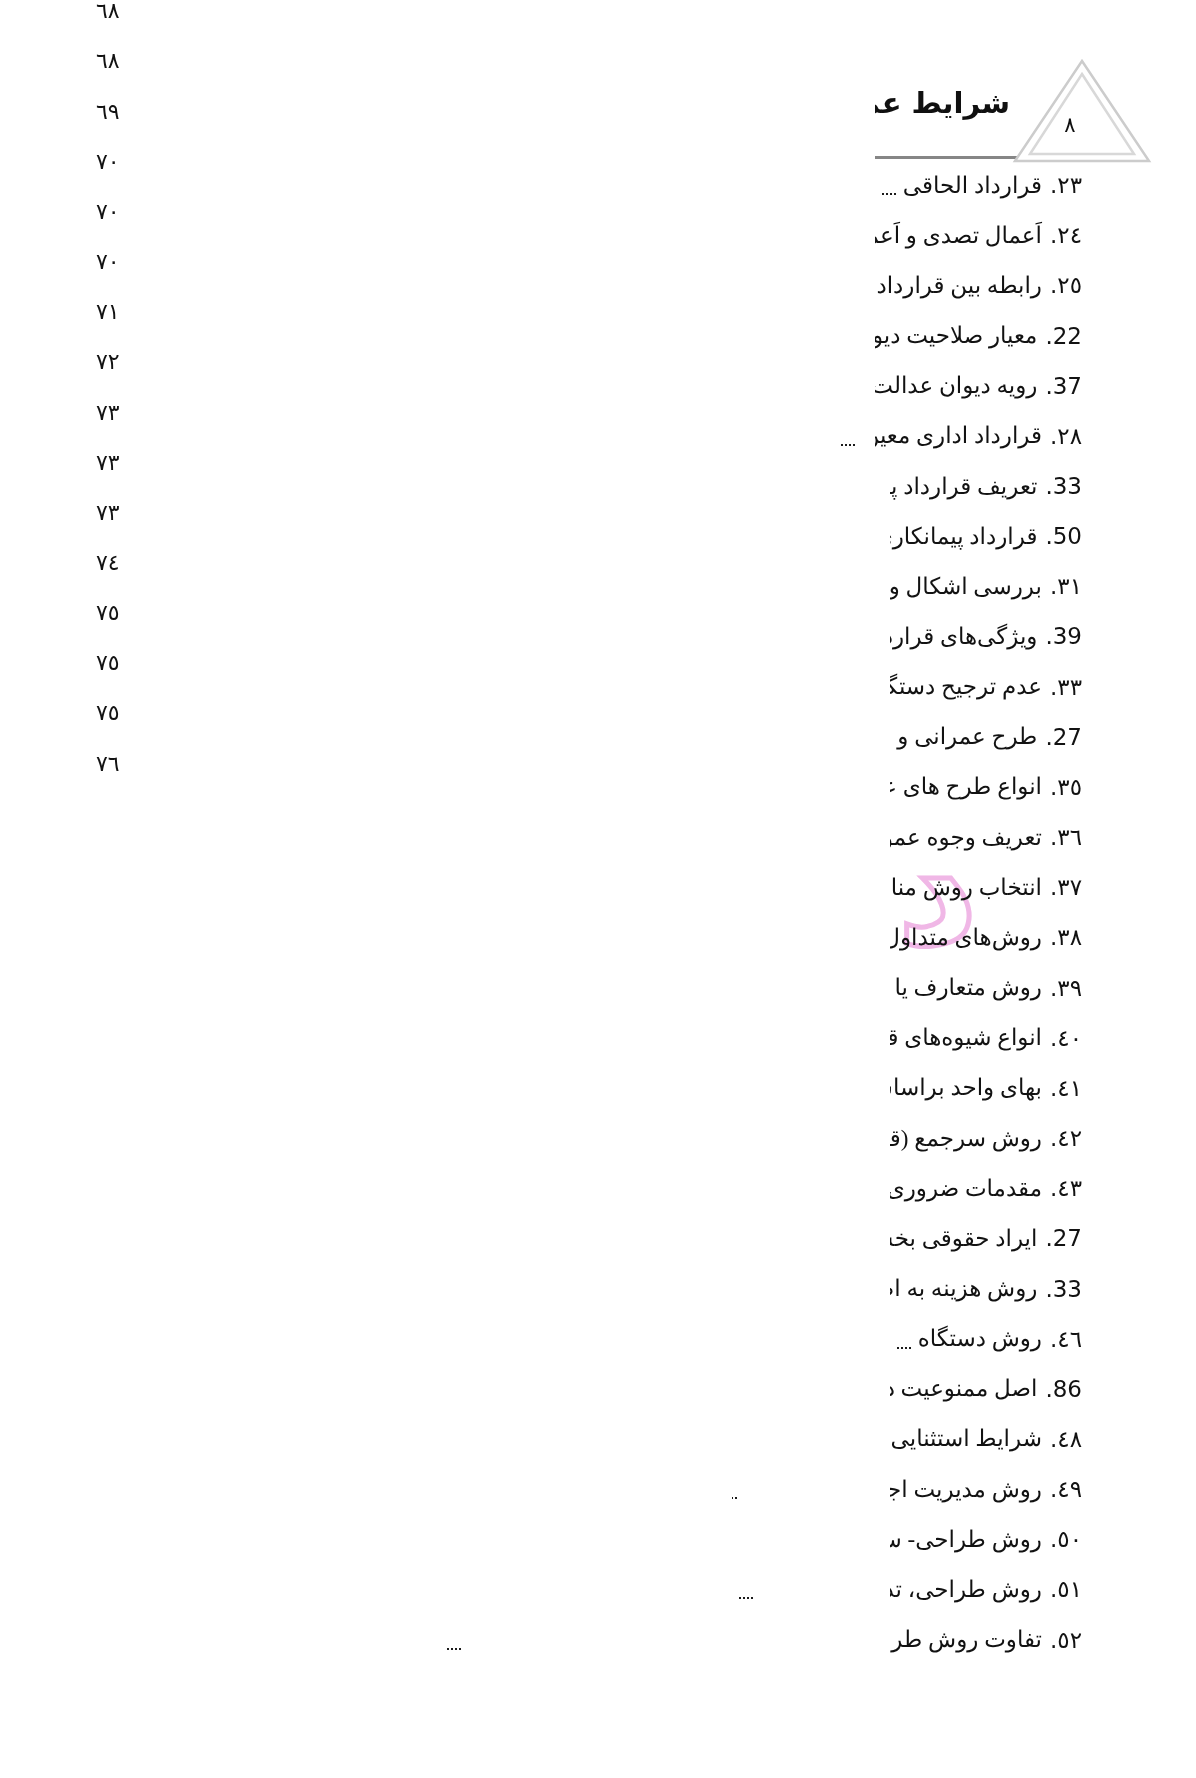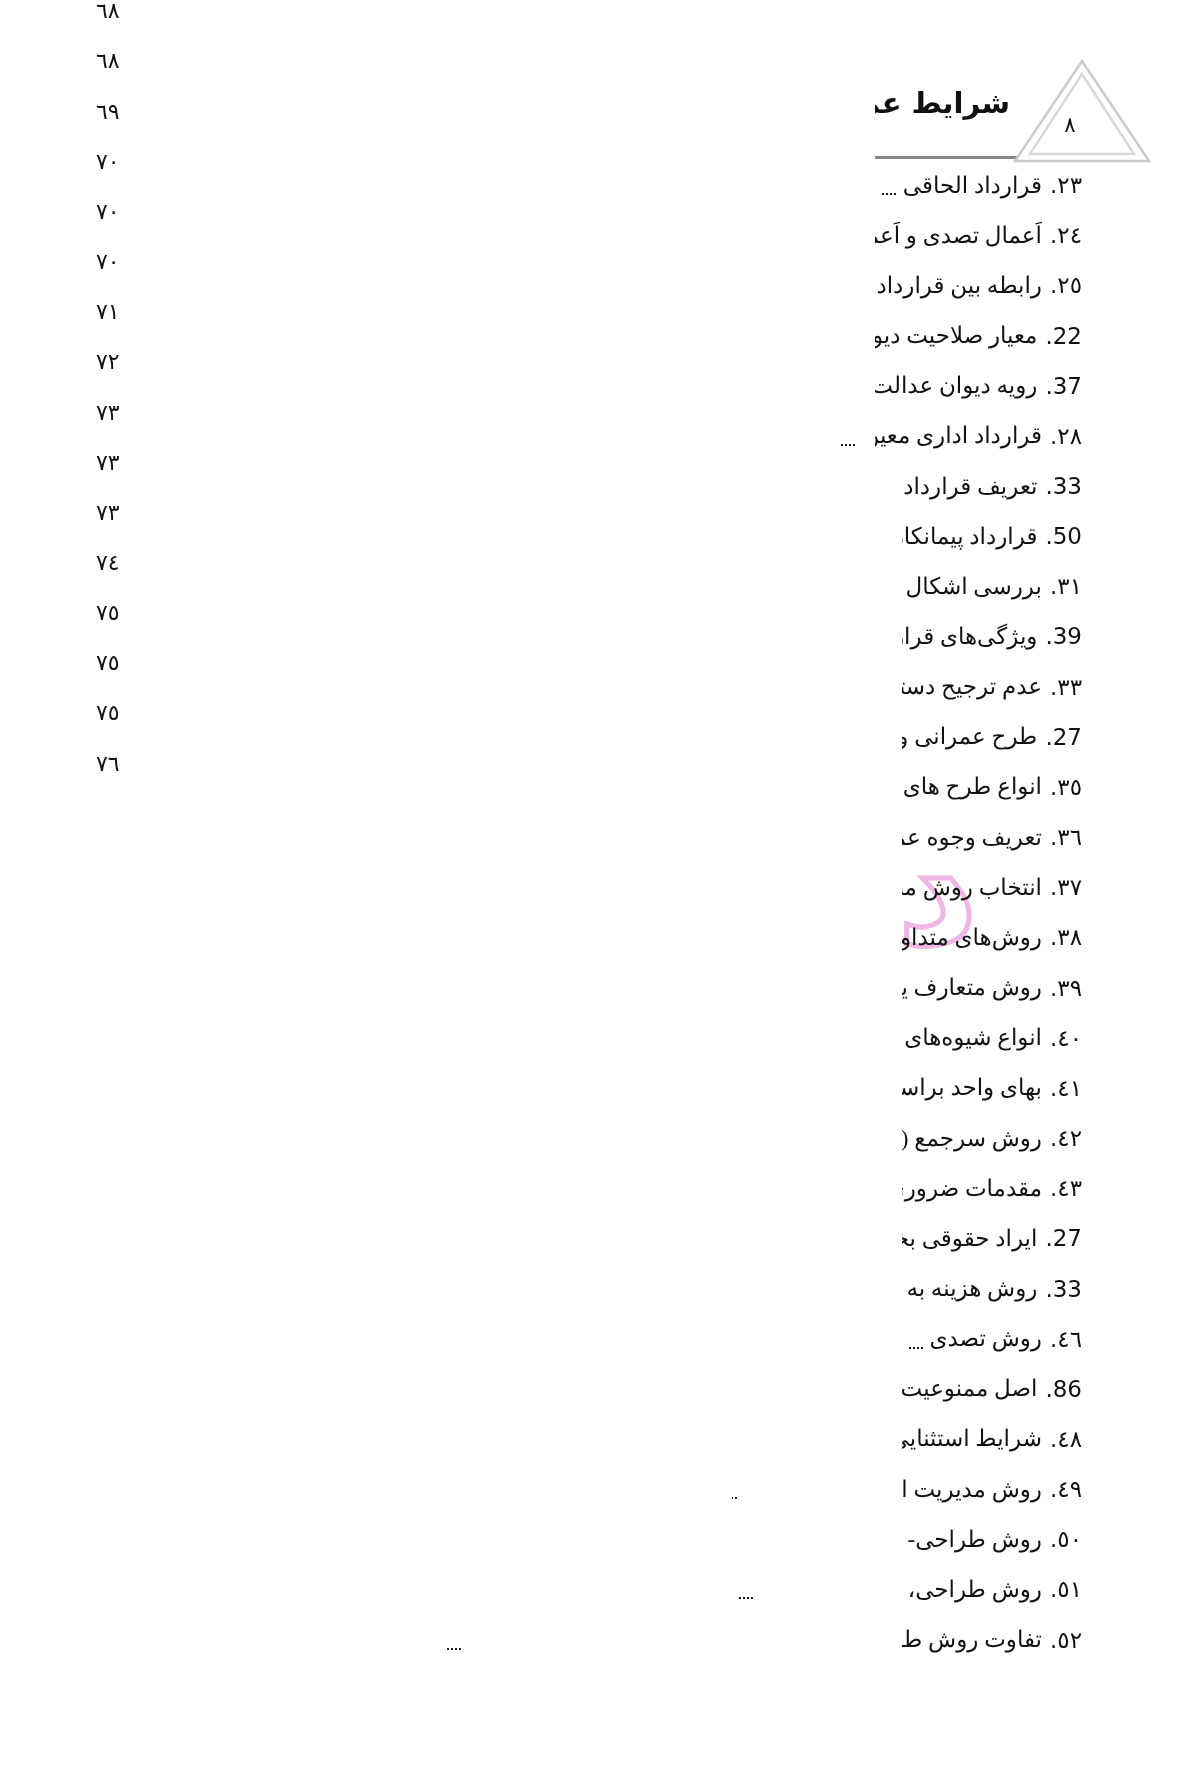--- a/index.html
+++ b/index.html
@@ -254,21 +254,21 @@
 
     <div class="row">
       <span class="num">33.</span>
       <span class="title">روش هزینه به اضافه حق‌الزحمه</span>
       <span class="leader"></span>
       <span class="page">٧٣</span>
     </div>
 
     <div class="row">
       <span class="num">٤٦.</span>
-      <span class="title">روش تصدی</span>
+      <span class="title">روش دستگاه</span>
       <span class="leader"></span>
       <span class="page">٧٣</span>
     </div>
 
     <div class="row">
       <span class="num">86.</span>
       <span class="title">اصل ممنوعیت دستگاههای اجرایی از به‌کارگیری روش امانی</span>
       <span class="leader"></span>
       <span class="page">٧٣</span>
     </div>

